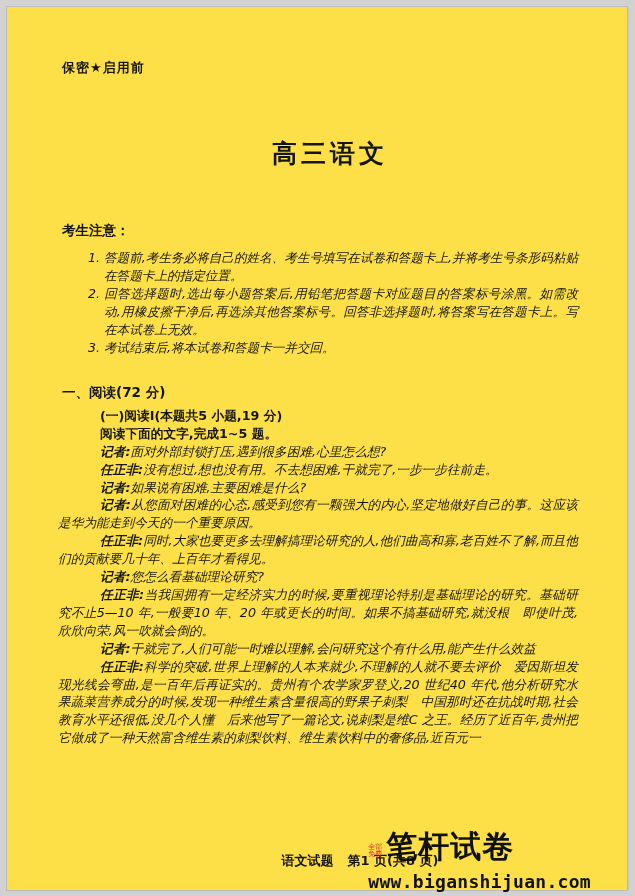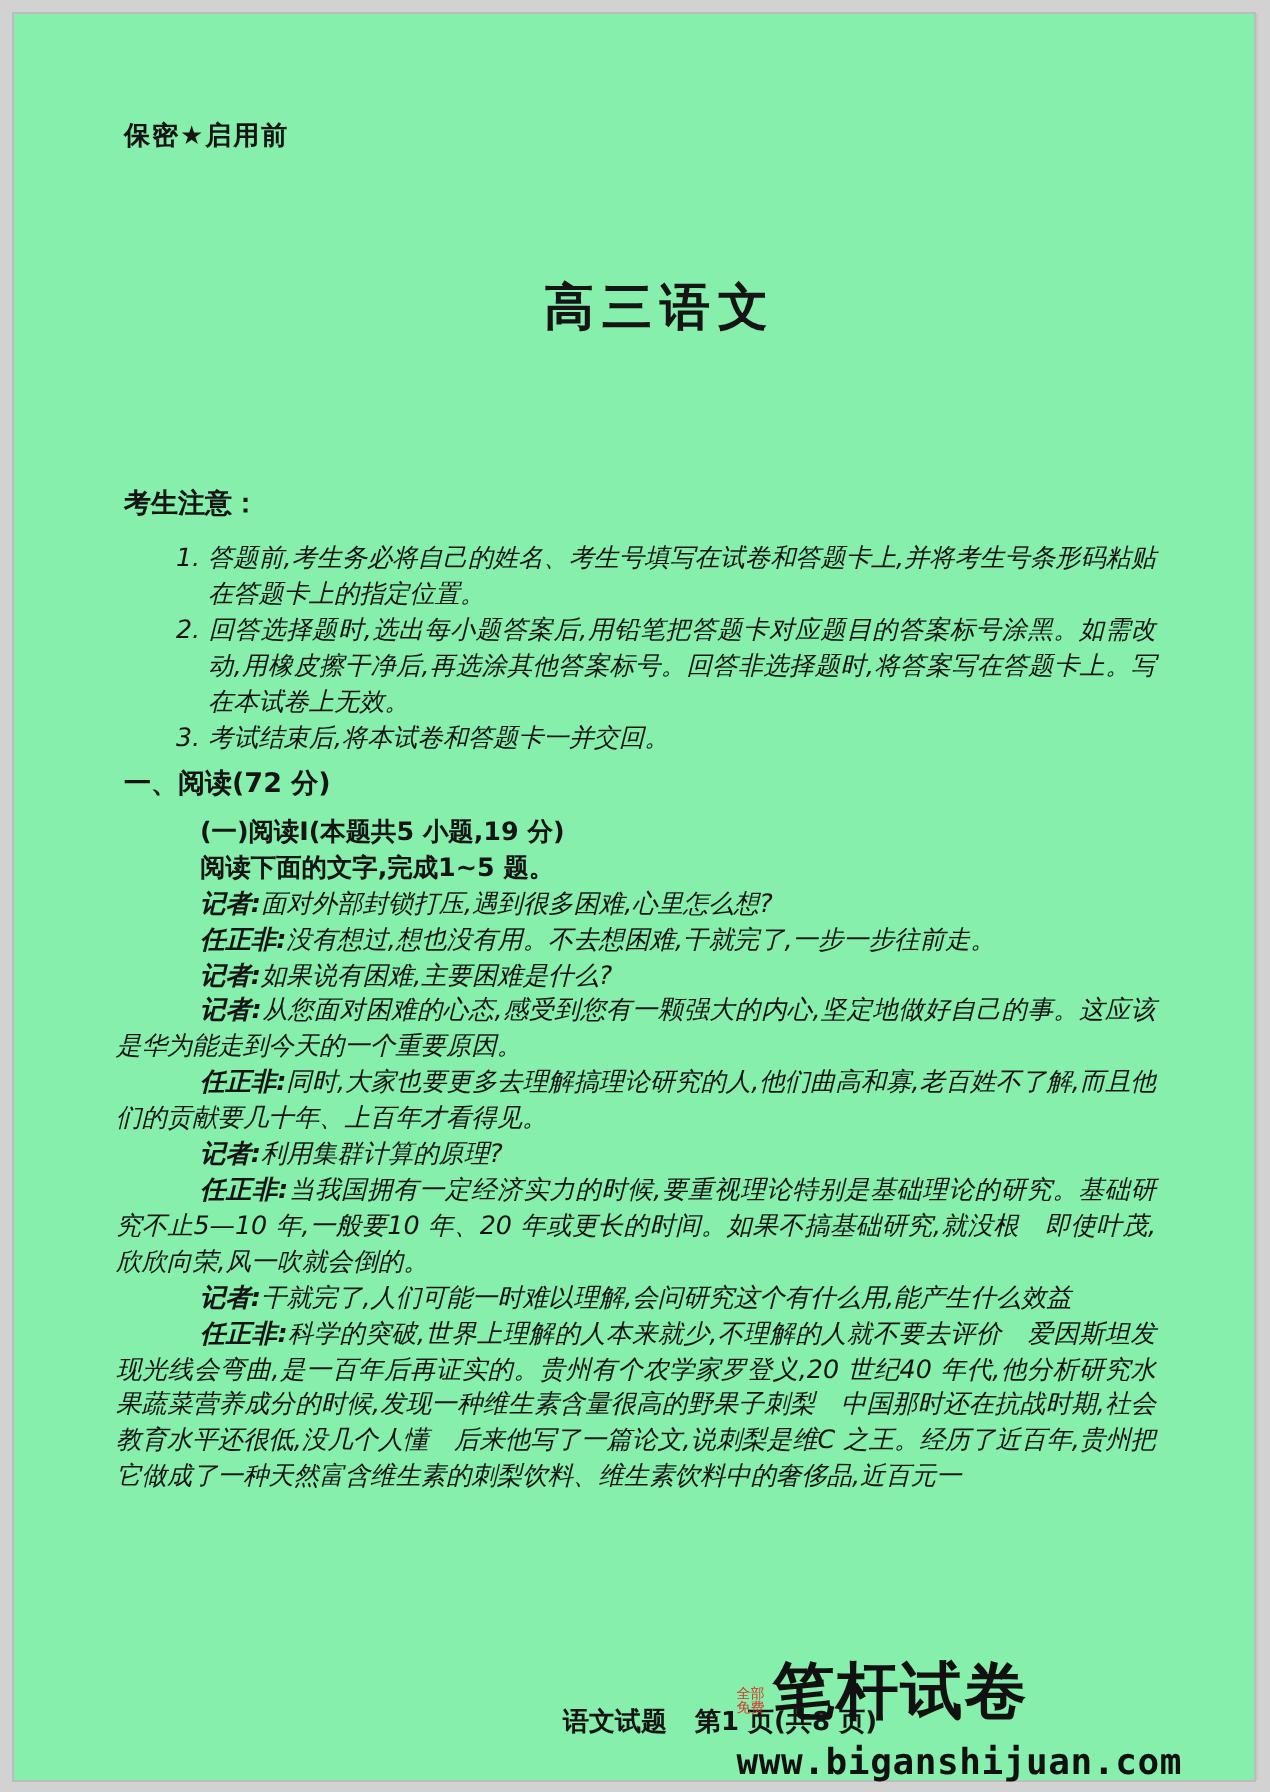--- a/index.html
+++ b/index.html
@@ -7,37 +7,37 @@
     width:635px; height:896px;
     background:#d2d2d2;
     position:relative;
     overflow:hidden;
     font-family:"DejaVu Sans","Liberation Sans",sans-serif;
     color:#151515;
   }
   .page {
     position:absolute; left:7px; top:7px;
     width:620px; height:883px;
-    background:#86efac;
+    background:#fde047;
     box-shadow:0 0 0 1px #bcbcbc, 2px 0 0 #c6c6c6;
   }
   .secrecy {
     position:absolute; left:55px; top:52px;
     font-size:13px; font-weight:bold; letter-spacing:1px;
   }
   .paper-title {
     position:absolute; top:130px; left:0; width:100%;
     text-align:center;
     font-size:25px; font-weight:bold; letter-spacing:4px;padding-left:13px;
   }
   .notice {
     position:absolute; left:55px; top:215px; width:516px;
   }
   .notice-heading {
-    font-size:13.5px; font-weight:bold; margin-bottom:9px;margin-top:21px;
+    font-size:13.5px; font-weight:bold; margin-bottom:9px;
   }
   .notice-item {
     font-size:12.6px; line-height:18px;
     font-style:italic;
     text-align:justify;
     margin-left:26px;
     padding-left:16px; text-indent:-16px;
   }
   .reading {
     position:absolute; left:51px; top:377px; width:520px;
@@ -102,21 +102,21 @@
   <div class="reading">
     <div class="sec-head">一、阅读(72 分)</div>
     <div class="sub-head">(一)阅读Ⅰ(本题共5 小题,19 分)</div>
     <div class="instruction">阅读下面的文字,完成1~5 题。</div>
 
     <p class="para"><span class="speaker">记者:</span><span>面对外部封锁打压,遇到很多困难,心里怎么想?</span></p>
     <p class="para"><span class="speaker">任正非:</span><span>没有想过,想也没有用。不去想困难,干就完了,一步一步往前走。</span></p>
     <p class="para"><span class="speaker">记者:</span><span>如果说有困难,主要困难是什么?</span></p>
     <p class="para"><span class="speaker">记者:</span><span>从您面对困难的心态,感受到您有一颗强大的内心,坚定地做好自己的事。这应该是华为能走到今天的一个重要原因。</span></p>
     <p class="para"><span class="speaker">任正非:</span><span>同时,大家也要更多去理解搞理论研究的人,他们曲高和寡,老百姓不了解,而且他们的贡献要几十年、上百年才看得见。</span></p>
-    <p class="para"><span class="speaker">记者:</span><span>利用集群计算的原理?</span></p>
+    <p class="para"><span class="speaker">记者:</span><span>您怎么看基础理论研究?</span></p>
     <p class="para"><span class="speaker">任正非:</span><span>当我国拥有一定经济实力的时候,要重视理论特别是基础理论的研究。基础研究不止5—10 年,一般要10 年、20 年或更长的时间。如果不搞基础研究,就没根　即使叶茂,欣欣向荣,风一吹就会倒的。</span></p>
     <p class="para"><span class="speaker">记者:</span><span>干就完了,人们可能一时难以理解,会问研究这个有什么用,能产生什么效益</span></p>
     <p class="para"><span class="speaker">任正非:</span><span>科学的突破,世界上理解的人本来就少,不理解的人就不要去评价　爱因斯坦发现光线会弯曲,是一百年后再证实的。贵州有个农学家罗登义,20 世纪40 年代,他分析研究水果蔬菜营养成分的时候,发现一种维生素含量很高的野果子刺梨　中国那时还在抗战时期,社会教育水平还很低,没几个人懂　后来他写了一篇论文,说刺梨是维C 之王。经历了近百年,贵州把它做成了一种天然富含维生素的刺梨饮料、维生素饮料中的奢侈品,近百元一</span></p>
   </div>
 
   <div class="footer">
     <span class="paper-label">语文试题</span><span>第1 页(共8 页)</span>
   </div>
 
   <div class="watermark">

